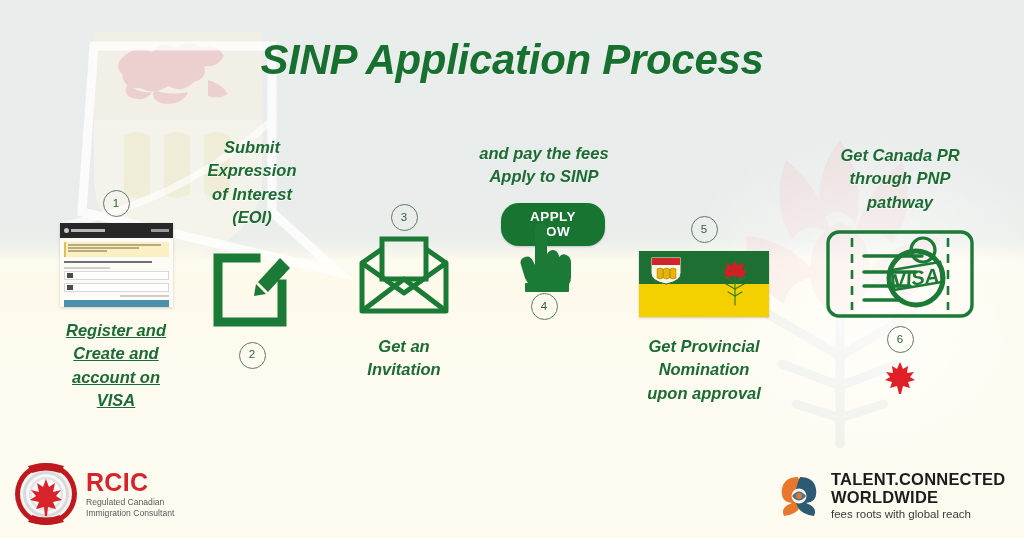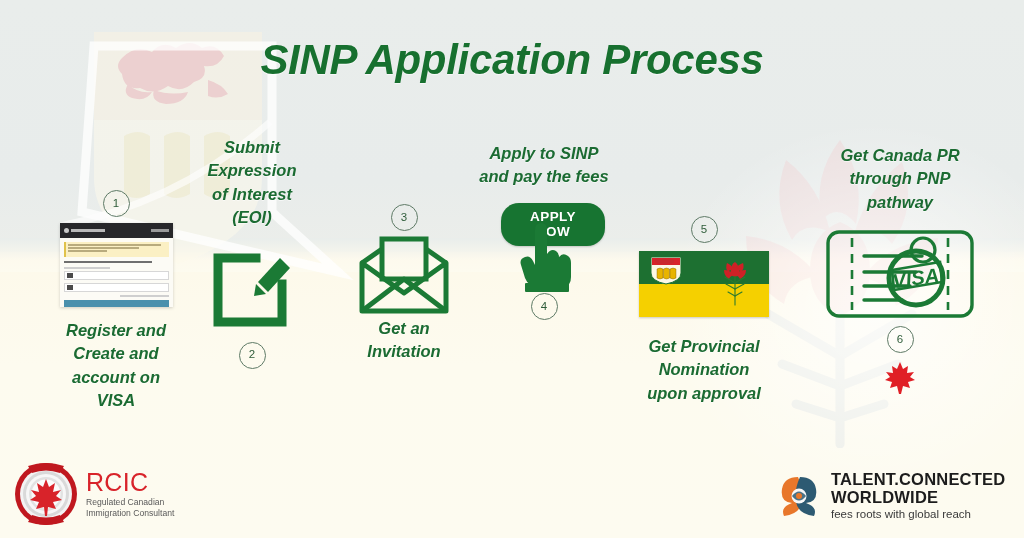--- a/index.html
+++ b/index.html
@@ -191,21 +191,21 @@
   
   .rcic {
     position: absolute;
     left: 14px; top: 462px;
     display: flex;
     align-items: center;
     gap: 8px;
   }
   .rcic-text-main {
     font-size: 25px;
-    font-weight: normal;
+    font-weight: bold;
     color: #d8232a;
     letter-spacing: 0.3px;
     line-height: 1;
   }
   .rcic-text-sub {
     font-size: 8.6px;
     color: #5a5a5a;
     line-height: 1.22;
     margin-top: 2px;
   }
@@ -308,21 +308,21 @@
             </div>
           <div class="thumb-field">
               <i></i>
             </div>
           <div class="ln-grey" style="width:46%; margin-left:auto;"></div>
           <div class="thumb-btn-blue"></div>
 
         </div>
       </div>
     </div>
-    <div class="step-label" style="margin-top:12px;">
+    <div class="step-label" style="margin-top:12px;text-decoration:underline;">
       <div>Register and</div>
       <div>Create and</div>
       <div>account on</div>
       <div>VISA</div>
     </div>
   </div>
 
   <div class="step" style="left:172px; top:136px; width:160px;">
     <div class="step-label">
       <div>Submit</div>
@@ -343,30 +343,30 @@
   <div class="step" style="left:324px; top:204px; width:160px;">
     <div class="badge">3</div>
     <div class="icon-wrap" style="margin-top:4px;">
       <svg width="100" height="82" viewBox="0 0 100 82">
         <rect x="28" y="4" width="44" height="40" fill="none" stroke="#1b7a35" stroke-width="5"></rect>
         <path d="M8 28 L50 58 L92 28 L92 76 L8 76 Z" fill="none" stroke="#1b7a35" stroke-width="5" stroke-linejoin="round"></path>
         <path d="M8 28 L28 14 M92 28 L72 14" fill="none" stroke="#1b7a35" stroke-width="5" stroke-linejoin="round"></path>
         <path d="M8 76 L50 44 L92 76" fill="none" stroke="#1b7a35" stroke-width="5" stroke-linejoin="round"></path>
       </svg>
     </div>
-    <div class="step-label" style="margin-top:0;">
+    <div class="step-label" style="margin-top:18px;">
       <div>Get an</div>
       <div>Invitation</div>
     </div>
   </div>
 
   <div class="step" style="left:464px; top:142px; width:160px;">
     <div class="step-label">
+      <div>and pay the fees</div>
       <div>Apply to SINP</div>
-      <div>and pay the fees</div>
     </div>
     <div class="icon-wrap" style="margin-top:14px;">
       <div style="position:relative; width:110px; height:92px;">
         <div class="apply-pill" style="position:absolute; left:12px; top:0;">APPLY NOW</div>
         <svg style="position:absolute; left:30px; top:18px;" width="56" height="74" viewBox="0 0 56 74">
           <path d="M22 2 q6 0 6 7 v24 q4 -6 9 -3 q3 2 3 6 q4 -5 9 -1 q3 2 3 7 v14 q0 9 -7 9 H18 q-9 0 -12 -8 L2 44 q-2 -6 4 -8 q5 -2 8 4 l2 4 V9 q0 -7 6 -7 Z" fill="#1b7a35"></path>
           <rect x="6" y="62" width="44" height="9" rx="1" fill="#1b7a35"></rect>
         </svg>
       </div>
     </div>

